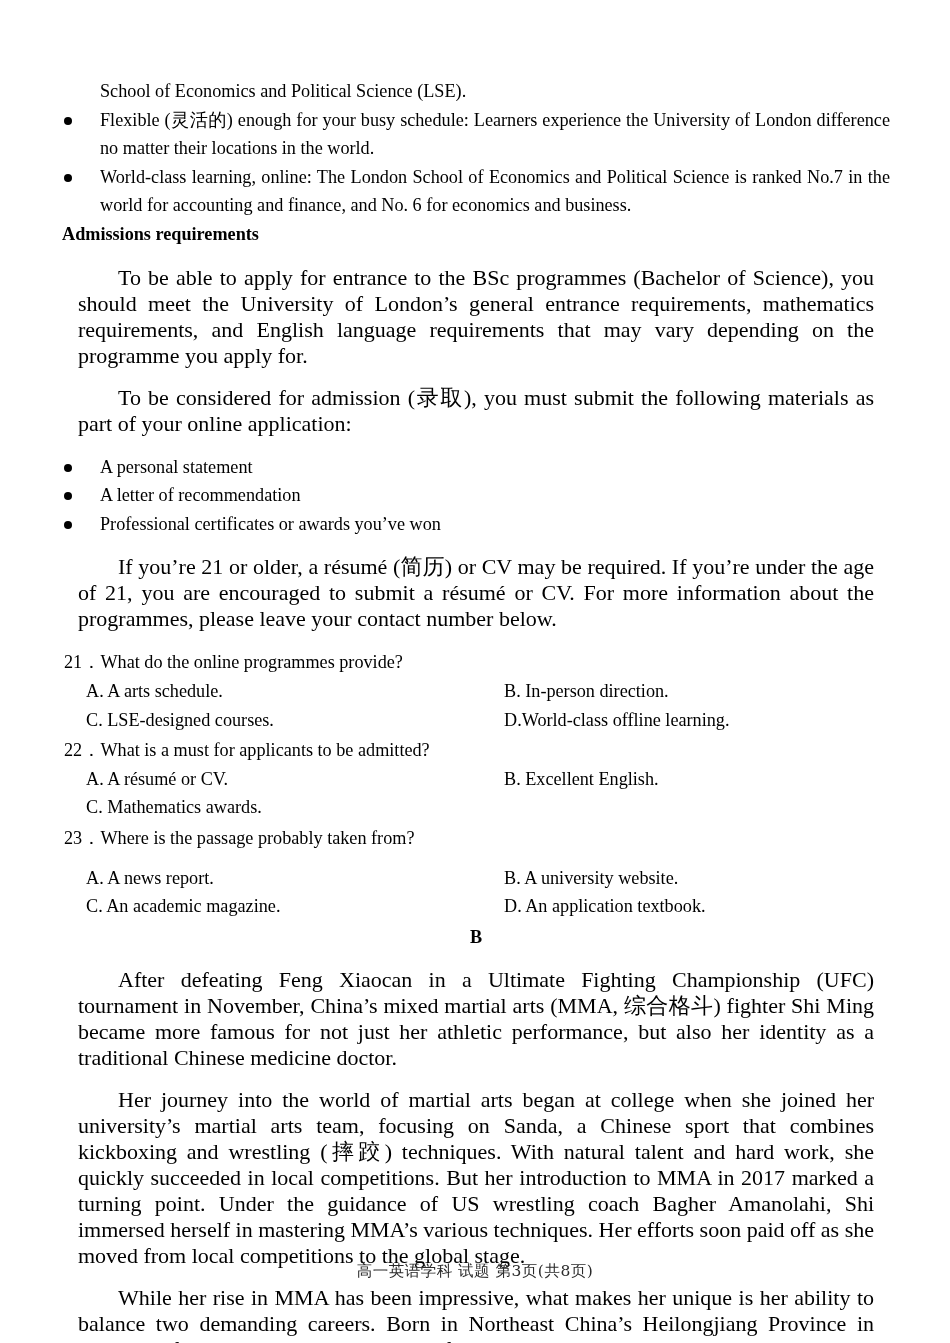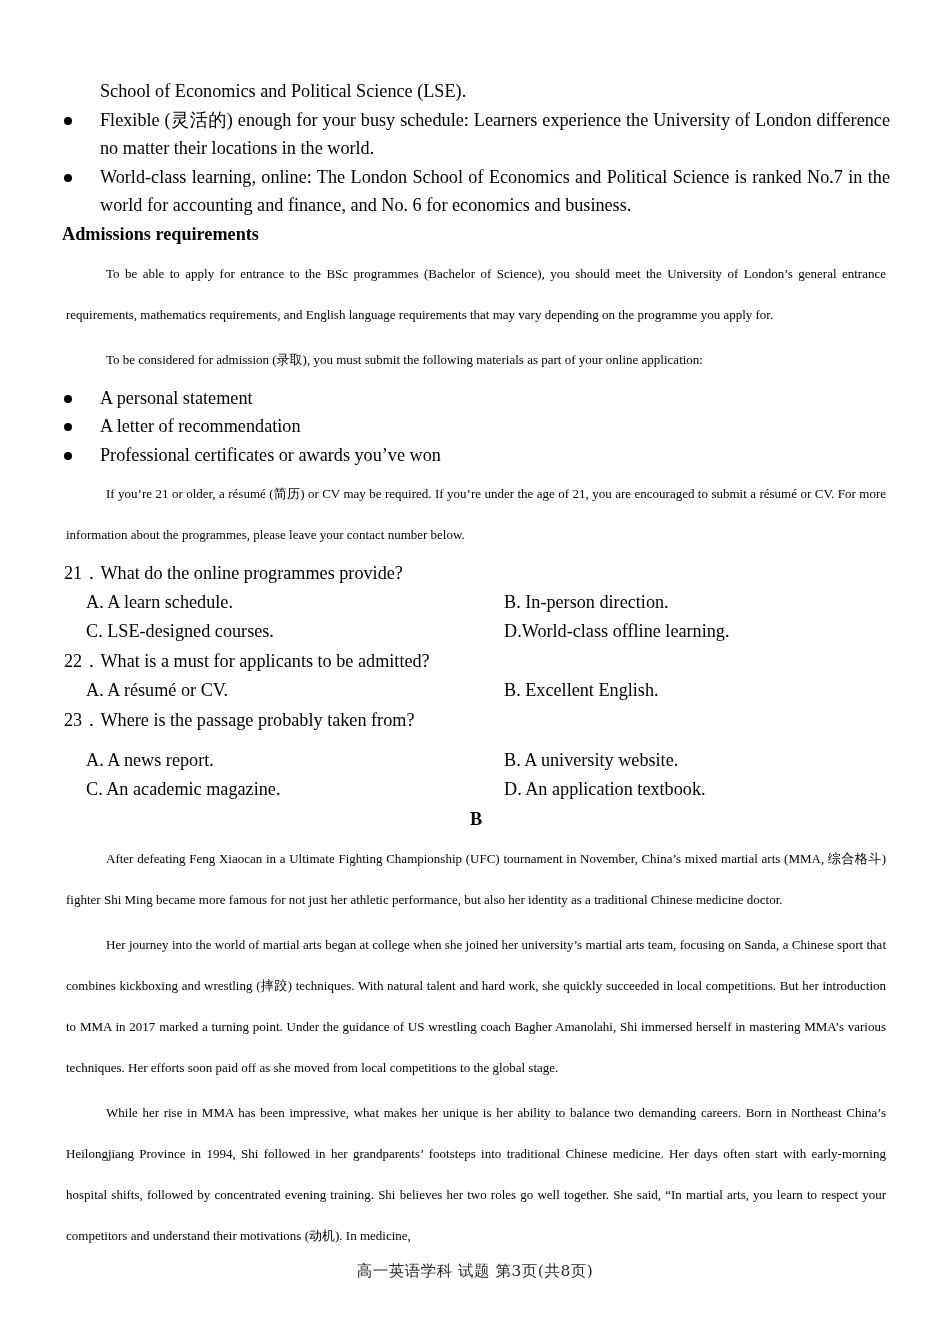--- a/index.html
+++ b/index.html
@@ -26,25 +26,25 @@
 
   .content {
     position: absolute;
     left: 62px;
     top: 77px;
     width: 828px;
   }
 
   
   .para {
-    font-size: 13px;
-    line-height: 41px;
+    font-size: 22px;
+    line-height: 26px;
     text-align: justify;
     text-justify: inter-word;
-    margin: 4px;
+    margin: 16px;
     hyphens: none;
   }
   .para-indent {
     text-indent: 40px;
   }
   .cont-line {           
     font-size: 18.2px;
     line-height: 28.6px;
     margin: 0;
     padding-left: 38px;
@@ -188,38 +188,39 @@
         <span>Professional certificates or awards you’ve won</span>
       </li>
     </ul>
 
     <div class="para para-indent">If you’re 21 or older, a résumé (简历) or CV may be required. If you’re under the age of 21, you are encouraged to submit a résumé or CV. For more information about the programmes, please leave your contact number below.</div>
 
     <div class="question">
       <div class="q-stem">21．What do the online programmes provide?</div>
       <div class="q-options">
         <div class="opt-row">
-          <div class="opt-col-a">A. A learn schedule.</div>
+          <div class="opt-col-a">A. A arts schedule.</div>
           <div class="opt-col-b">B. In-person direction.</div>
         </div>
         <div class="opt-row">
           <div class="opt-col-a">C. LSE-designed courses.</div>
           <div class="opt-col-b">D.World-class offline learning.</div>
         </div>
       </div>
     </div>
 
     <div class="question">
       <div class="q-stem">22．What is a must for applicants to be admitted?</div>
       <div class="q-options">
         <div class="opt-row">
           <div class="opt-col-a">A. A résumé or CV.</div>
           <div class="opt-col-b">B. Excellent English.</div>
         </div>
         <div class="opt-row">
+          <div class="opt-col-a">C. Mathematics awards.</div>
         </div>
       </div>
     </div>
 
     <div class="question">
       <div class="q-stem">23．Where is the passage probably taken from?</div>
       <div class="gap-before-options"></div>
       <div class="q-options">
         <div class="opt-row">
           <div class="opt-col-a">A. A news report.</div>

